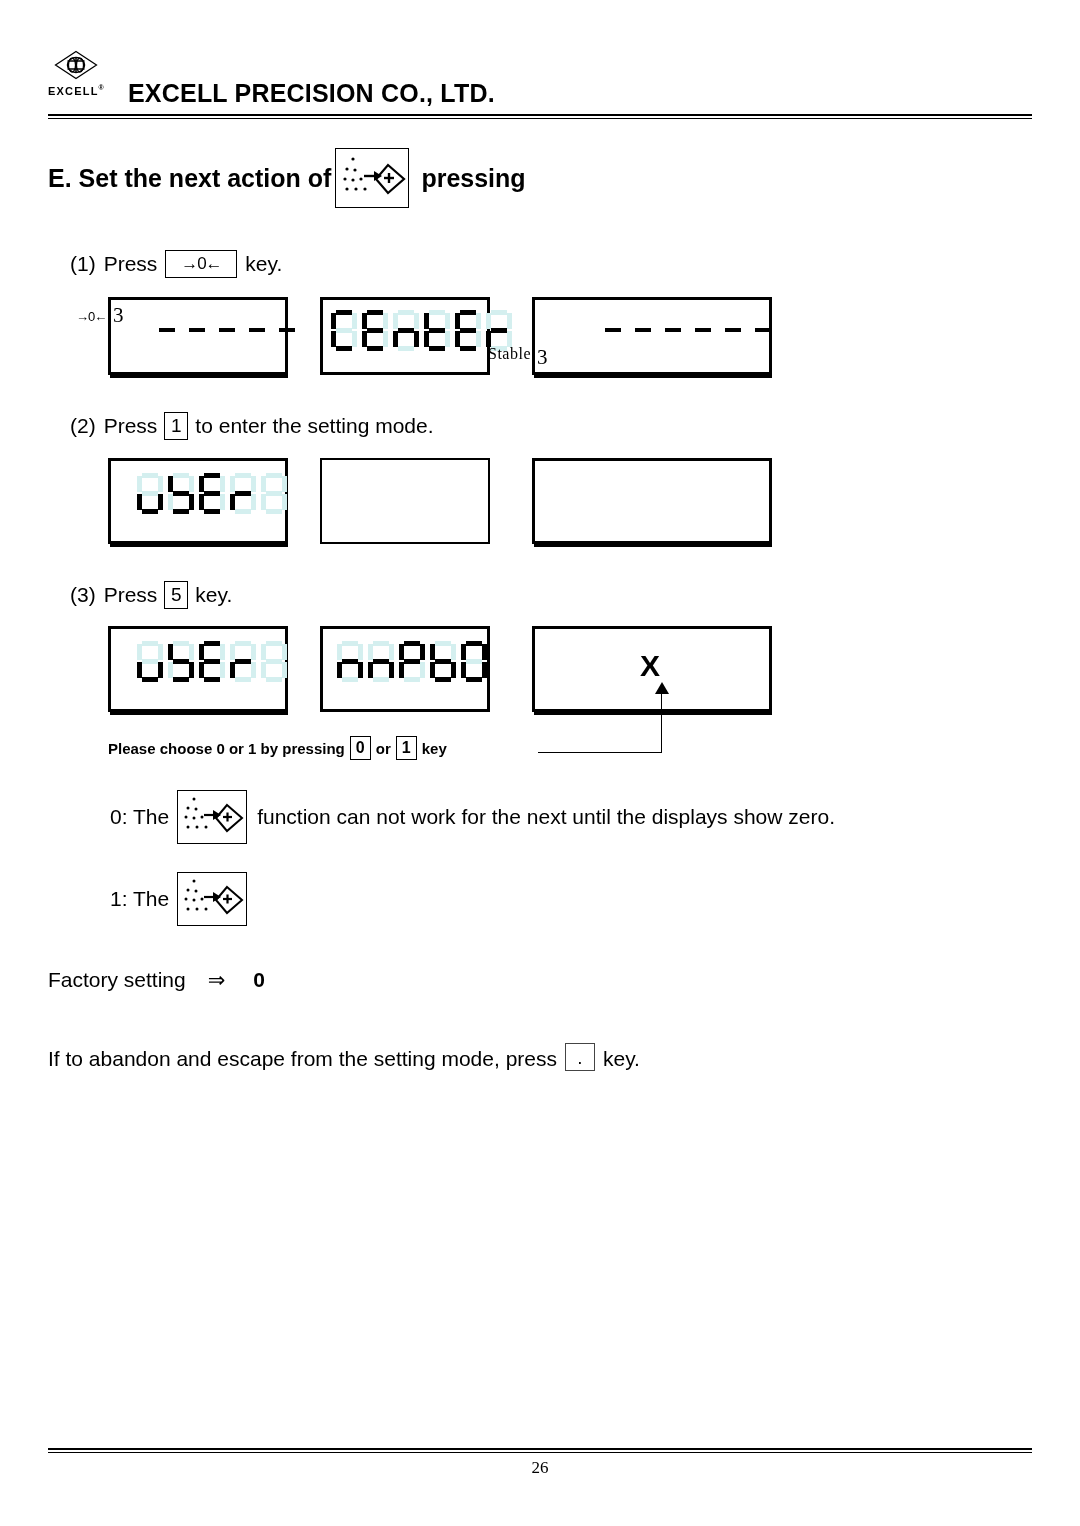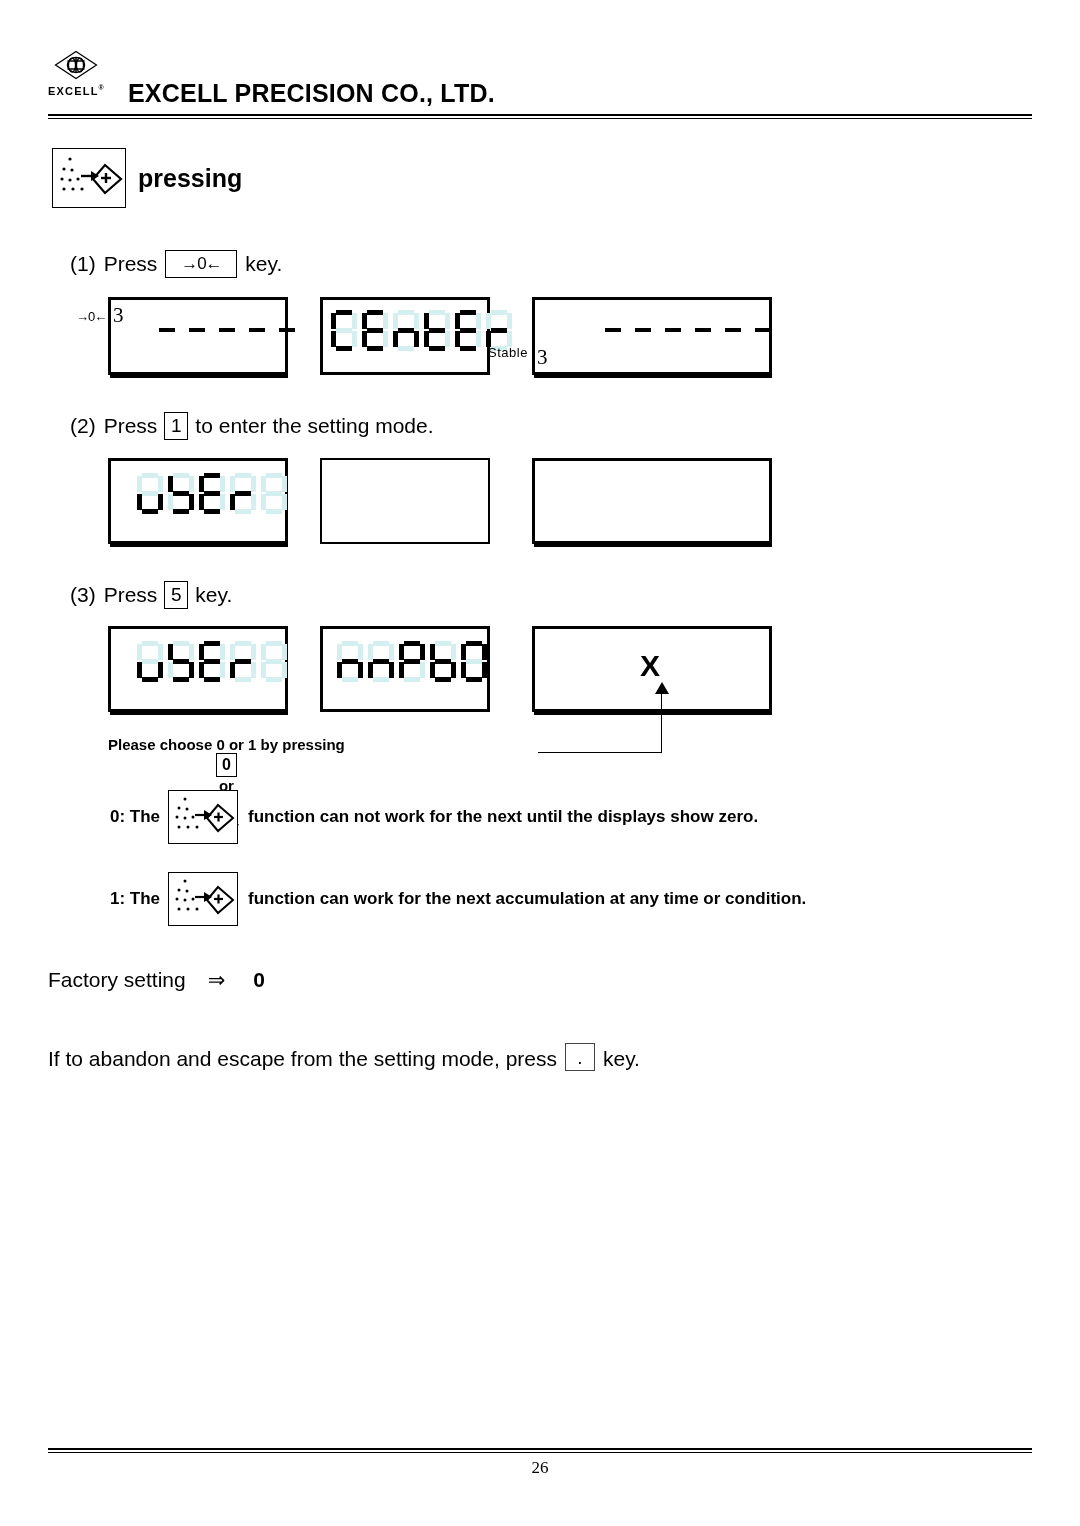--- a/index.html
+++ b/index.html
@@ -181,24 +181,24 @@
     font-family: "Liberation Serif", serif;
   }
   .lcd-leftlabel {
     position: absolute;
     font-size: 13px;
     letter-spacing: -1px;
     white-space: nowrap;
   }
   .lcd-stable {
     position: absolute;
-    font-size: 13px;
+    font-size: 16px;
     letter-spacing: 0.5px;
     white-space: nowrap;
-    font-family: Liberation Sans, sans-serif;
+    font-family: Liberation Serif, serif;
     text-align: right;
   }
   .lcd-x {
     position: absolute;
     font-size: 30px;
     font-weight: bold;
   }
 
   
   .digit {
@@ -246,23 +246,22 @@
     border-left: 7px solid transparent;
     border-right: 7px solid transparent;
     border-bottom: 12px solid #000;
   }
 
   
   .desc-row {
     position: absolute;
     display: flex;
     align-items: center;
-    font-size: 17px;
+    font-size: 21px;
     white-space: nowrap;
-    font-weight: bold;
   }
   .desc-row .lead { margin-right: 2px; }
   .desc-row .tail { margin-left: 4px; }
 
   .plain-line {
     position: absolute;
     font-size: 21px;
     display: flex;
     align-items: center;
     white-space: nowrap;
@@ -306,20 +305,21 @@
         <ellipse cx="52" cy="30" rx="7" ry="14" fill="none" stroke="#000" stroke-width="2.5"></ellipse>
       </svg>
       <div class="logo-word"><span>EXCELL</span><span class="logo-reg">®</span></div>
     </div>
     <div class="company-name">EXCELL PRECISION CO., LTD.</div>
   </div>
 
   <div class="rule-double" id="header-rule"></div>
 
   <div class="section-title">
+    <span class="t1">E. Set the next action of</span>
     <span class="accum-icon big">
       <svg viewBox="0 0 72 58" width="72" height="58">
         <circle cx="17" cy="10" r="1.6" fill="#000"></circle>
         <circle cx="11" cy="20" r="1.6" fill="#000"></circle>
         <circle cx="19" cy="21" r="1.6" fill="#000"></circle>
         <circle cx="9" cy="30" r="1.6" fill="#000"></circle>
         <circle cx="17" cy="31" r="1.6" fill="#000"></circle>
         <circle cx="25" cy="30" r="1.6" fill="#000"></circle>
         <circle cx="11" cy="40" r="1.6" fill="#000"></circle>
         <circle cx="20" cy="40" r="1.6" fill="#000"></circle>
@@ -634,21 +634,21 @@
     <div class="lcd-inner">
       <div class="lcd-x" style="left:105px; top:20px;">X</div>
     </div>
   </div>
   <div class="lcd-stub" style="left:534px; top:712px; width:238px;"></div>
 
   <div class="arrow-up" style="left:655px; top:682px;"></div>
   <div class="leader-v" style="left:661px; top:694px; height:58px;"></div>
   <div class="leader-h" style="left:538px; top:752px; width:124px;"></div>
 
-  <div class="callout" style="left:108px; top:736px;flex-direction:column;">
+  <div class="callout" style="left:108px; top:736px;">
     <span>Please choose 0 or 1 by pressing</span>
     <span class="keycap num-small">0</span>
     <span>or</span>
     <span class="keycap num-small">1</span>
     <span>key</span>
   </div>
 
   <div class="desc-row" style="left:110px; top:790px;">
     <span class="lead">0: The</span>
     <span class="accum-icon mid">
@@ -685,21 +685,20 @@
         <circle cx="10" cy="36" r="1.5" fill="#000"></circle>
         <circle cx="19" cy="36" r="1.5" fill="#000"></circle>
         <circle cx="28" cy="36" r="1.5" fill="#000"></circle>
         <line x1="26" y1="24" x2="39" y2="24" stroke="#000" stroke-width="2.2"></line>
         <polygon points="43,24 35,19 35,29" fill="#000"></polygon>
         <polygon points="49,14 64,27 49,40 38,27" fill="none" stroke="#000" stroke-width="2"></polygon>
         <line x1="45" y1="26" x2="54" y2="26" stroke="#000" stroke-width="2.2"></line>
         <line x1="49.5" y1="21.5" x2="49.5" y2="30.5" stroke="#000" stroke-width="2.2"></line>
       </svg>
     </span>
-    <span class="tail">function can work for the next accumulation at any time or condition.</span>
   </div>
 
   <div class="plain-line" style="left:48px; top:968px;gap:16px;">
     <span>Factory setting</span>
     <span class="arrow-glyph">⇒</span>
     <span class="bold-val">0</span>
   </div>
 
   <div class="plain-line" style="left:48px; top:1043px;align-items:flex-end;">
     <span>If to abandon and escape from the setting mode, press</span>

